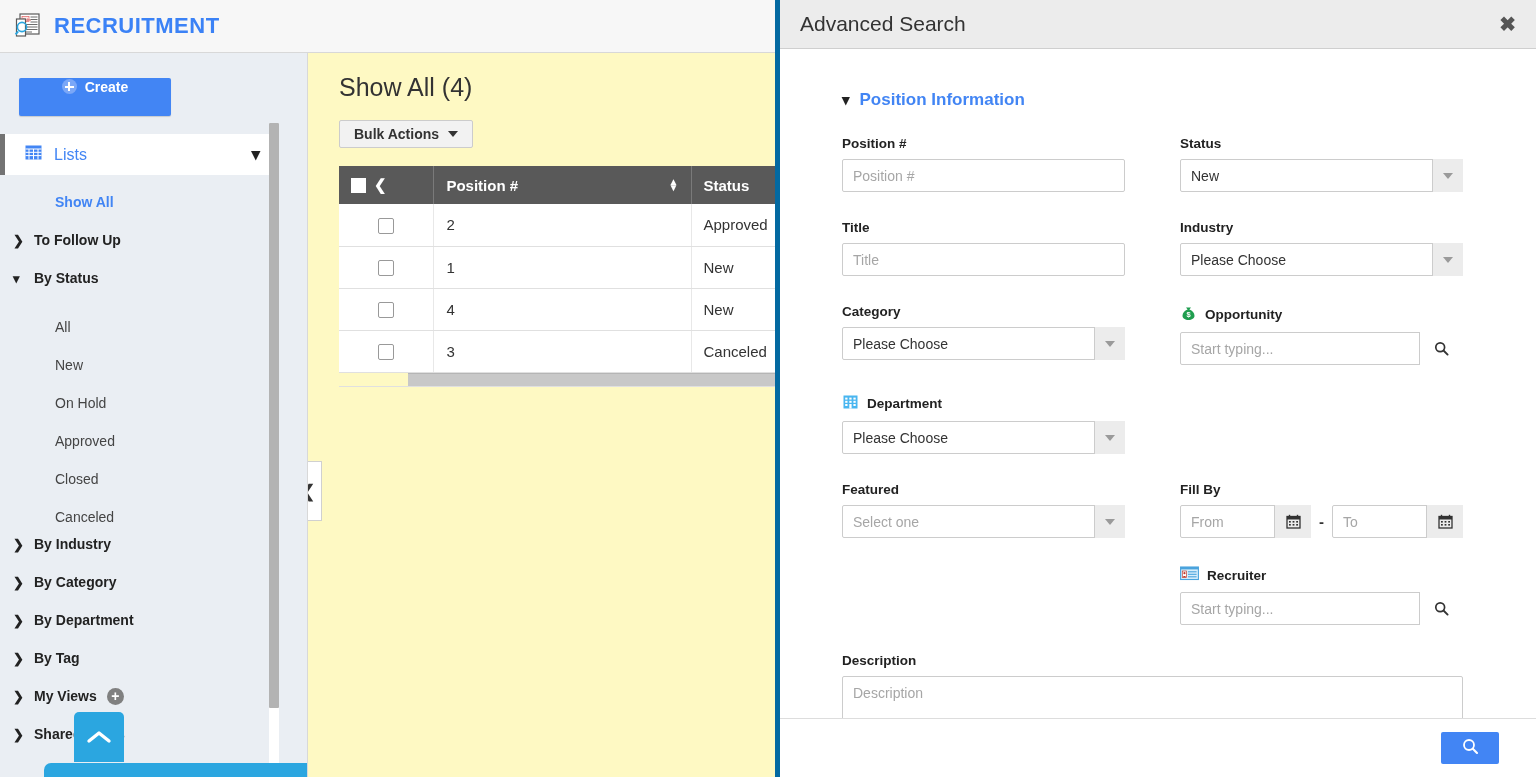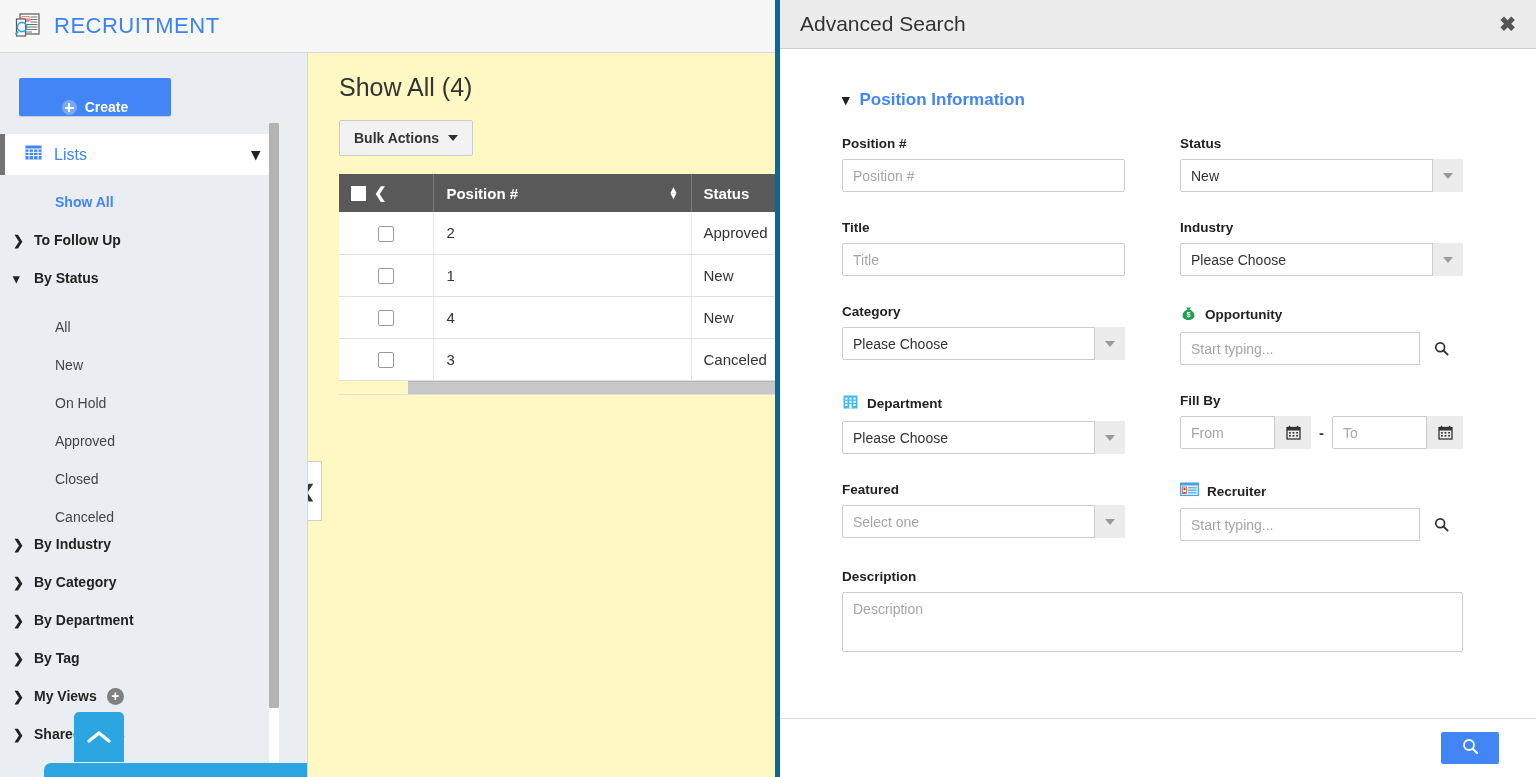--- a/index.html
+++ b/index.html
@@ -13,33 +13,33 @@
   .app { position: relative; width: 1536px; height: 777px; }
 
   
   .topbar {
     position: absolute; left: 0; top: 0; width: 775px; height: 53px;
     background: #f7f7f7; border-bottom: 1px solid #d8d8d8;
     display: flex; align-items: center; padding-left: 14px;
   }
   .app-logo { width: 30px; height: 30px; margin-right: 10px; flex: 0 0 auto; }
   .app-title {
-    color: #3b82f6; font-size: 22px; font-weight: normal; letter-spacing: .5px;
+    color: #3b82f6; font-size: 22px; font-weight: bold; letter-spacing: .5px;
   }
 
   
   .sidebar {
     position: absolute; left: 0; top: 53px; width: 307px; height: 724px;
     background: #eaeef3; overflow: hidden;
   }
   .create-btn {
     margin: 25px 0 0 19px; width: 152px; height: 38px;
     background: #4285f4; color: #fff; border: none; border-radius: 2px;
     font-size: 14px; font-weight: bold; cursor: pointer;
-    display: flex; align-items: flex-end; justify-content: center; gap: 8px;
+    display: flex; align-items: flex-start; justify-content: center; gap: 8px;
     box-shadow: 0 1px 1px rgba(0,0,0,.15);
   }
   .plus-circle {
     width: 15px; height: 15px; border-radius: 50%;
     background: #7aa7f7; position: relative; display: inline-block;
   }
   .plus-circle:before, .plus-circle:after {
     content:""; position: absolute; background: #fff;
   }
   .plus-circle:before { left: 3px; top: 6.5px; width: 9px; height: 2px; }
@@ -96,21 +96,21 @@
 
   
   .main {
     position: absolute; left: 307px; top: 53px; width: 468px; height: 724px;
     background: #fef9c3; border-left: 1px solid #d8d8d8; overflow: hidden;
   }
   .page-title {
     margin: 20px 0 0 31px; font-size: 25px; color: #333; font-weight: normal;
   }
   .bulk-btn {
-    margin: 18px 0 0 31px; height: 36px; padding: 0 14px;
+    margin: 18px 0 0 31px; height: 28px; padding: 0 14px;
     background: #f2f2f2; border: 1px solid #ccc; border-radius: 2px;
     font-size: 14px; font-weight: bold; color: #333; cursor: pointer;
     display: inline-flex; align-items: center; gap: 9px;
   }
   .caret-down {
     width: 0; height: 0; border-left: 5px solid transparent;
     border-right: 5px solid transparent; border-top: 6px solid #333;
   }
 
   table.grid {
@@ -531,20 +531,30 @@
             </span>
             <span>Department</span>
           </div>
           <div class="select-wrap">
             <input class="inp" readonly="" value="Please Choose" style="">
             <span class="sel-btn">
                 <span class="sel-arrow"></span>
               </span>
           </div>
         </div>
+        <div class="field col-l">
+          <div class="flabel">Featured</div>
+          <div class="select-wrap">
+            <input class="inp" readonly="" placeholder="Select one" style="">
+            <span class="sel-btn">
+                <span class="sel-arrow"></span>
+              </span>
+          </div>
+        </div>
+
         <div class="field col-r">
           <div class="flabel">Fill By</div>
           <div class="daterange">
             <div class="dateinput">
               <input class="inp" placeholder="From" style="">
               <span class="date-btn">
                 <svg width="15" height="15" viewBox="0 0 15 15">
                   <rect x="1" y="2.5" width="13" height="11.5" fill="none" stroke="#333" stroke-width="1.3"></rect>
                   <rect x="1" y="2.5" width="13" height="3" fill="#333"></rect>
                   <g fill="#333">
@@ -575,30 +585,20 @@
                       <rect x="6.6" y="10" width="1.8" height="1.6"></rect>
                       <rect x="10.2" y="10" width="1.8" height="1.6"></rect>
                     </g>
                   <line x1="3.5" y1="0.8" x2="3.5" y2="3.5" stroke="#333" stroke-width="1.4"></line>
                   <line x1="11.5" y1="0.8" x2="11.5" y2="3.5" stroke="#333" stroke-width="1.4"></line>
                 </svg>
               </span>
             </div>
           </div>
         </div>
-
-        <div class="field col-l">
-          <div class="flabel">Featured</div>
-          <div class="select-wrap">
-            <input class="inp" readonly="" placeholder="Select one" style="">
-            <span class="sel-btn">
-                <span class="sel-arrow"></span>
-              </span>
-          </div>
-        </div>
         <div class="field col-r">
           <div class="flabel">
             <span class="icon-sq">
               <svg width="19" height="15" viewBox="0 0 19 15">
                 <rect x="0.6" y="1" width="17.8" height="12.5" fill="#d9eefb" stroke="#4aa3dd" stroke-width="1.1"></rect>
                 <rect x="0.6" y="1" width="17.8" height="2.4" fill="#4aa3dd"></rect>
                 <rect x="2.3" y="5" width="4.3" height="6.6" fill="#ffffff" stroke="#c0392b" stroke-width="0.7"></rect>
                 <circle cx="4.45" cy="7.2" r="1.1" fill="#c0392b"></circle>
                 <path d="M2.9 11.2 c0.3 -1.6 2.8 -1.6 3.1 0 z" fill="#c0392b"></path>
                 <g stroke="#4aa3dd" stroke-width="1.1">

